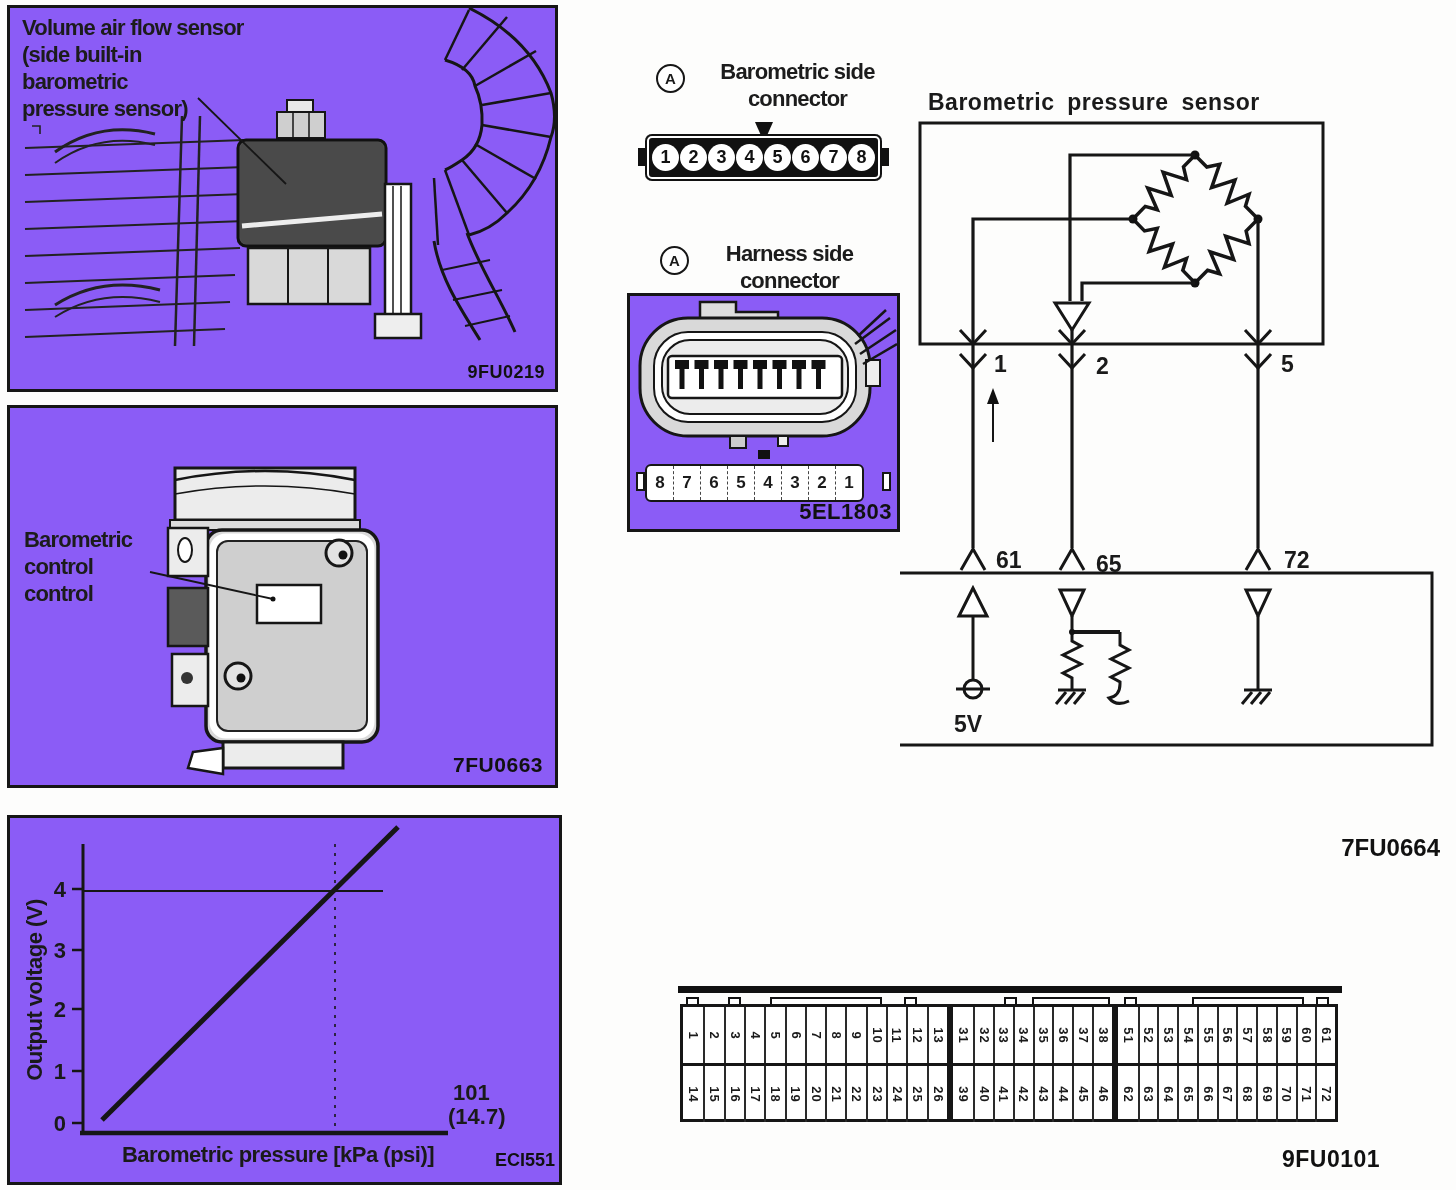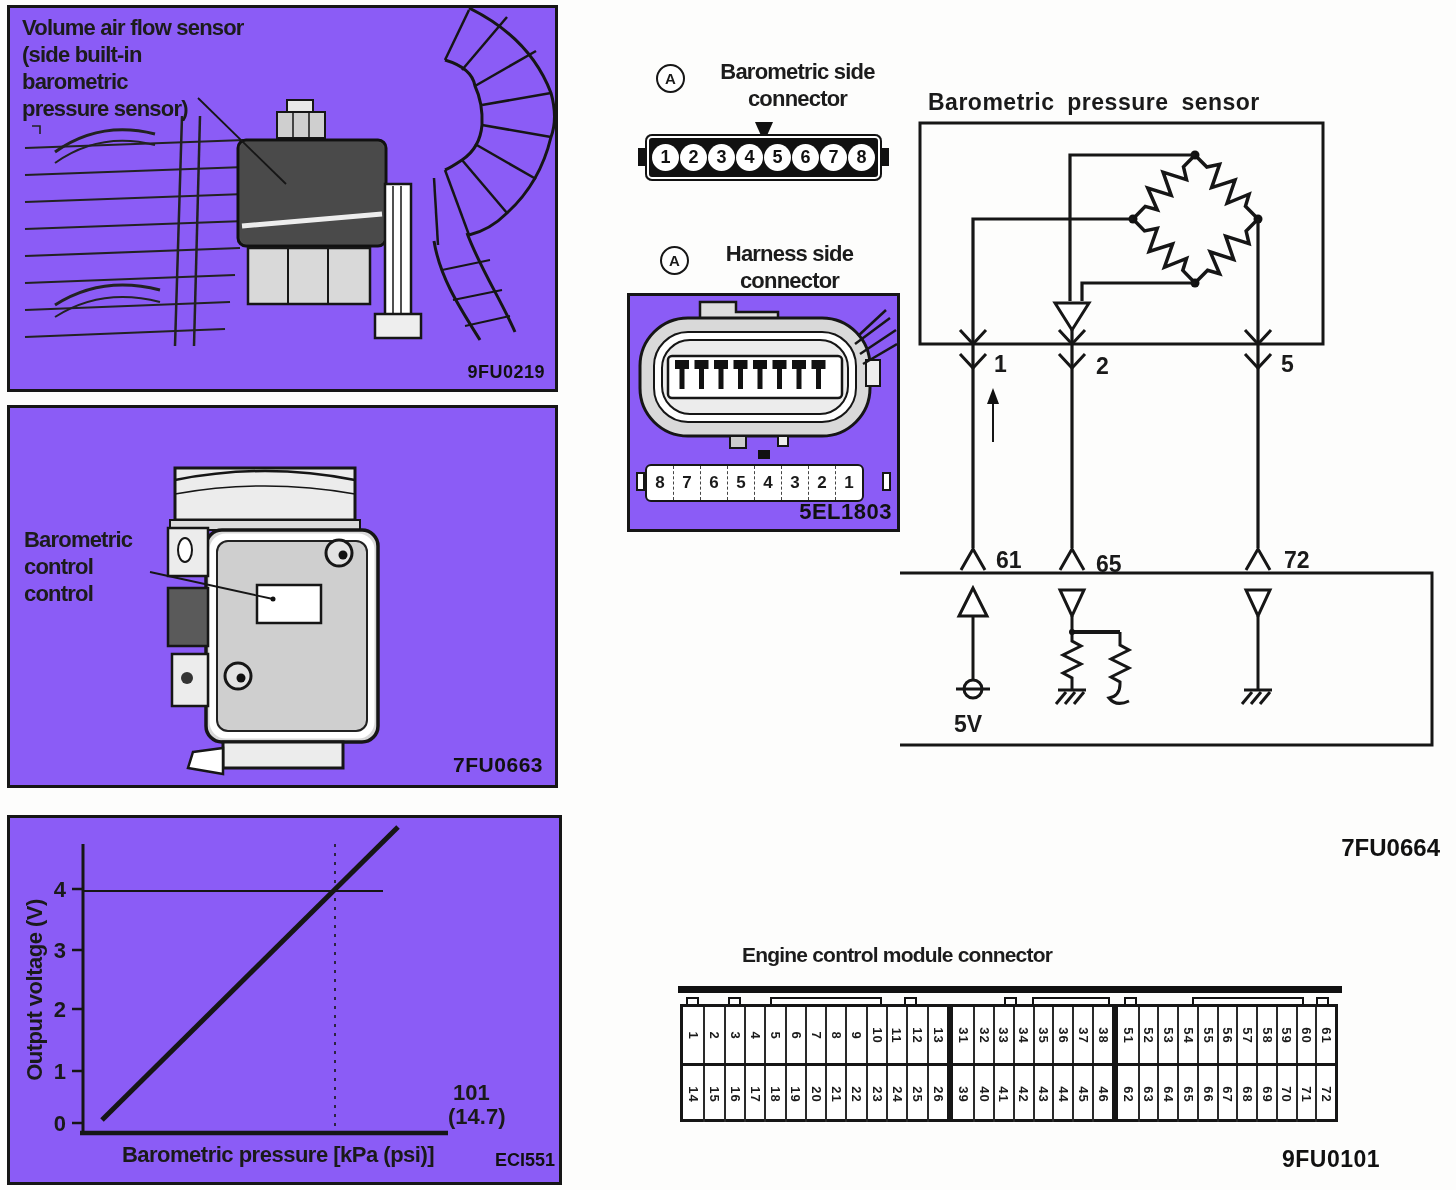--- a/index.html
+++ b/index.html
@@ -370,21 +370,20 @@
       <line x1="1258" y1="616" x2="1258" y2="690"></line>
       <path d="M1244,690 H1272"></path>
       <path d="M1270,692 L1260,704"></path>
         <path d="M1261,692 L1251,704"></path>
         <path d="M1252,692 L1242,704"></path>
     </g>
 
     <text x="1440" y="856" font-size="24" font-weight="700" text-anchor="end" fill="#111">7FU0664</text>
   </svg>
 
-  <div class="lbl abs" style="left:742px;top:941px;font-size:21px;">Engine control module connector</div>
 
   <div class="ecm-bar"></div>
   <div class="gtab" style="left:686px;width:13px;"></div>
   <div class="gtab" style="left:728px;width:13px;"></div>
   <div class="gtab" style="left:770px;width:112px;height:7px;"></div>
   <div class="gtab" style="left:904px;width:13px;"></div>
   <div class="gtab" style="left:1004px;width:13px;"></div>
   <div class="gtab" style="left:1032px;width:78px;height:7px;"></div>
   <div class="gtab" style="left:1124px;width:13px;"></div>
   <div class="gtab" style="left:1192px;width:112px;height:7px;"></div>

